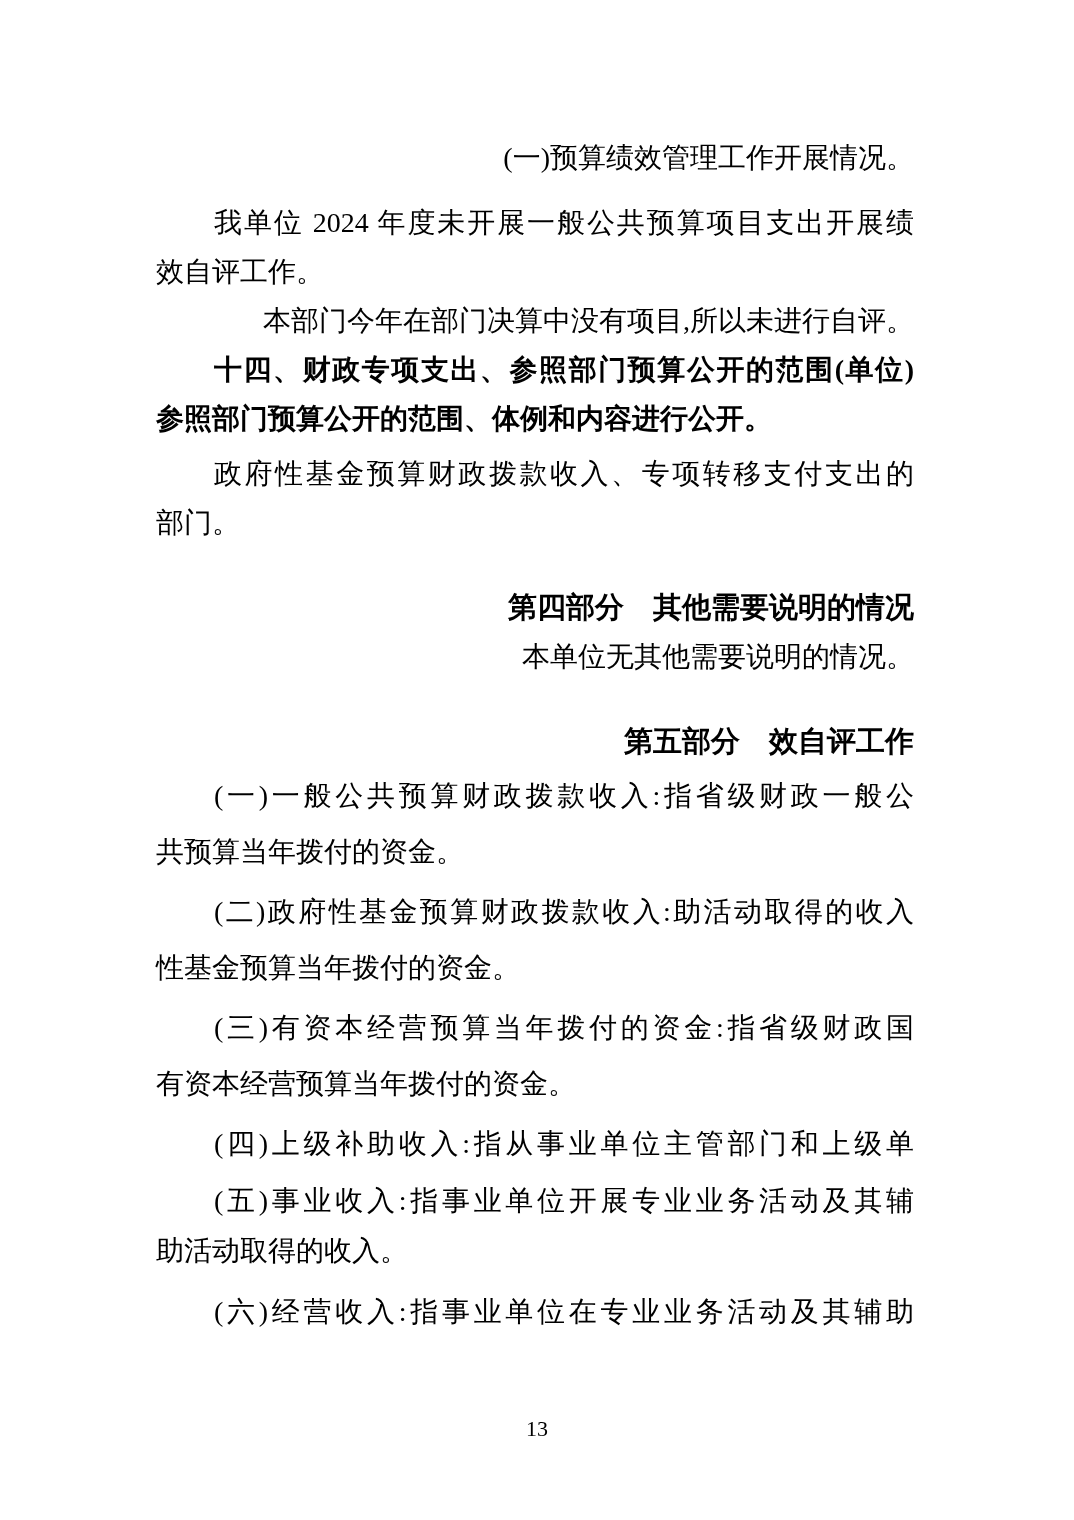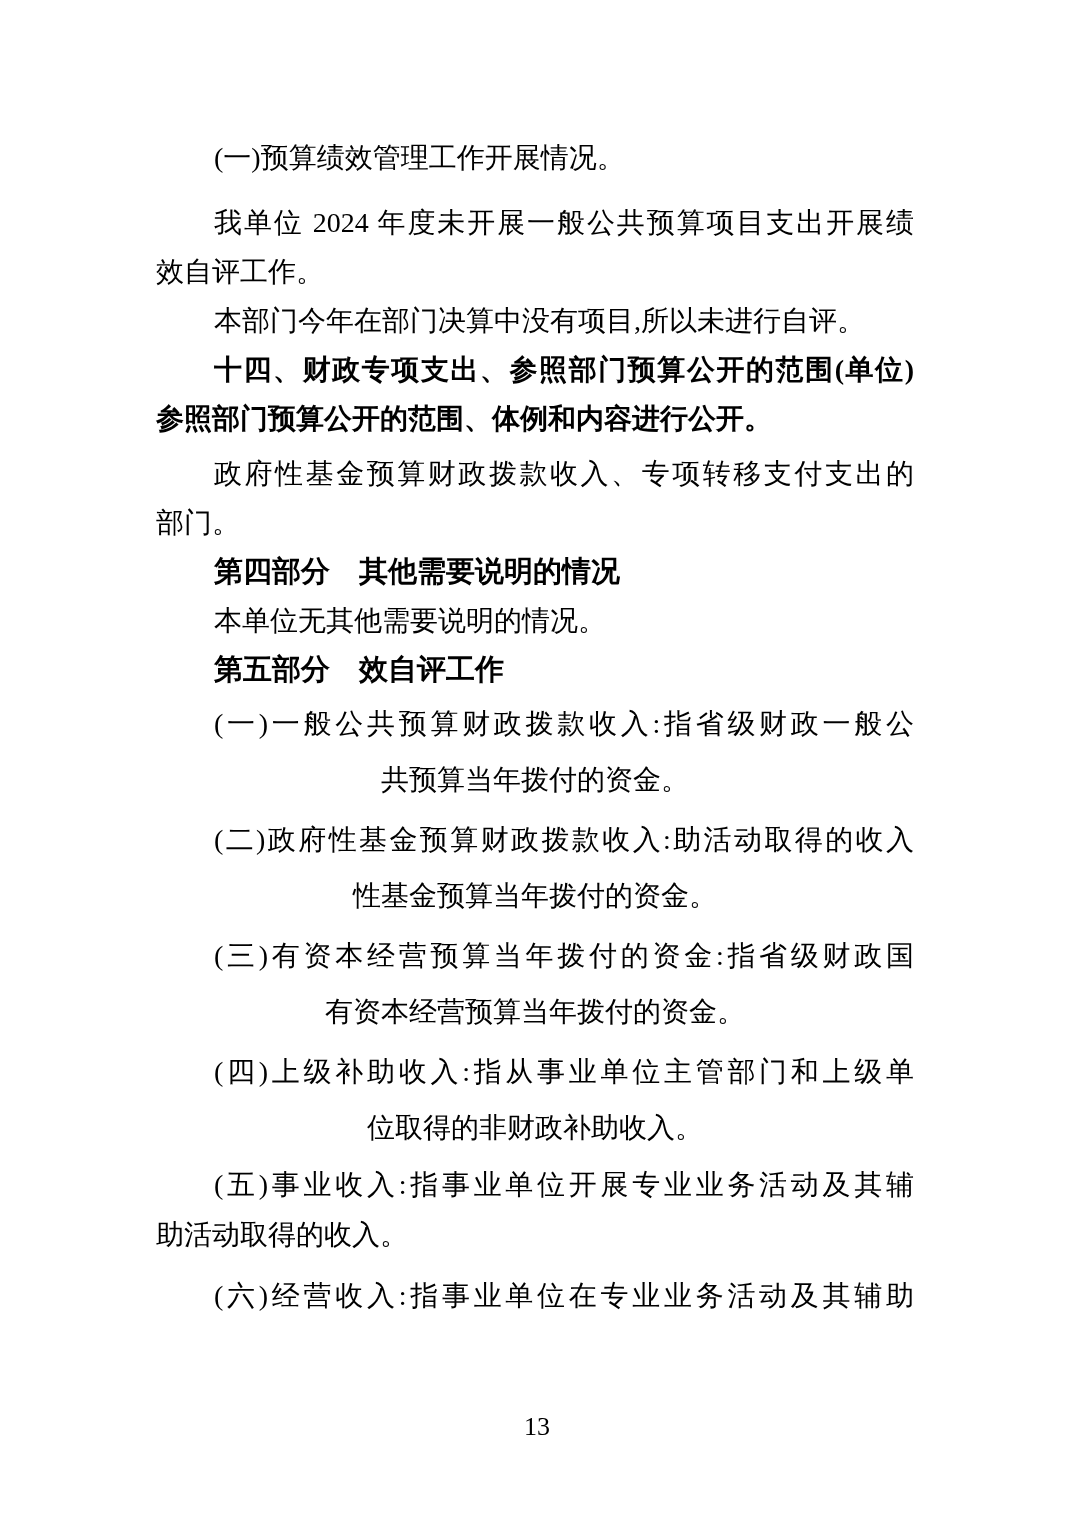--- a/index.html
+++ b/index.html
@@ -22,45 +22,46 @@
     top: 133px;
     width: 758px;
   }
   .para { margin: 0; }
   .ln {
     font-size: 28px;
     line-height: 49px;
     color: #000000;
     text-align: left;
   }
-  .lh56 { line-height: 56px; text-align: center; }
+  .lh56 { line-height: 56px; }
   .lh50 { line-height: 50px; }
-  .indent { text-indent: 58px; }
+  .indent { text-indent: 58px; text-align: right; }
   .fill {
     text-align: justify;
     text-align-last: justify;
   }
   .bold { font-weight: bold; }
   .heading {
     font-family: "Liberation Sans", "DejaVu Sans", sans-serif;
     font-weight: bold;
     font-size: 29px;
+    margin-top: 36px;
   }
   .mb16 { margin-bottom: 16px; }
   .mb6  { margin-bottom: 6px; }
   .mb2  { margin-bottom: 2px; }
   .mb4  { margin-bottom: 4px; }
   .mb8  { margin-bottom: 8px; }
   .page-number {
     position: absolute;
     left: 0;
     right: 0;
     bottom: 78px;
     text-align: center;
-    font-size: 26px;
+    font-size: 22px;
     font-family: "Liberation Serif", "DejaVu Serif", serif;
     color: #000000;
   }
 </style>
 </head>
 <body>
 
 <div class="page">
   <div class="text-block">
 
@@ -110,21 +111,20 @@
       <div class="ln lh56">性基金预算当年拨付的资金。</div>
     </div>
 
     <div class="para mb4">
       <div class="ln lh56 indent fill">(三)有资本经营预算当年拨付的资金:指省级财政国</div>
       <div class="ln lh56">有资本经营预算当年拨付的资金。</div>
     </div>
 
     <div class="para mb4">
       <div class="ln lh56 indent fill">(四)上级补助收入:指从事业单位主管部门和上级单</div>
-      <div class="ln lh56">位取得的非财政补助收入。</div>
     </div>
 
     <div class="para mb8">
       <div class="ln lh50 indent fill">(五)事业收入:指事业单位开展专业业务活动及其辅</div>
       <div class="ln lh50">助活动取得的收入。</div>
     </div>
 
     <div class="para">
       <div class="ln lh56 indent fill">(六)经营收入:指事业单位在专业业务活动及其辅助</div>
     </div>

